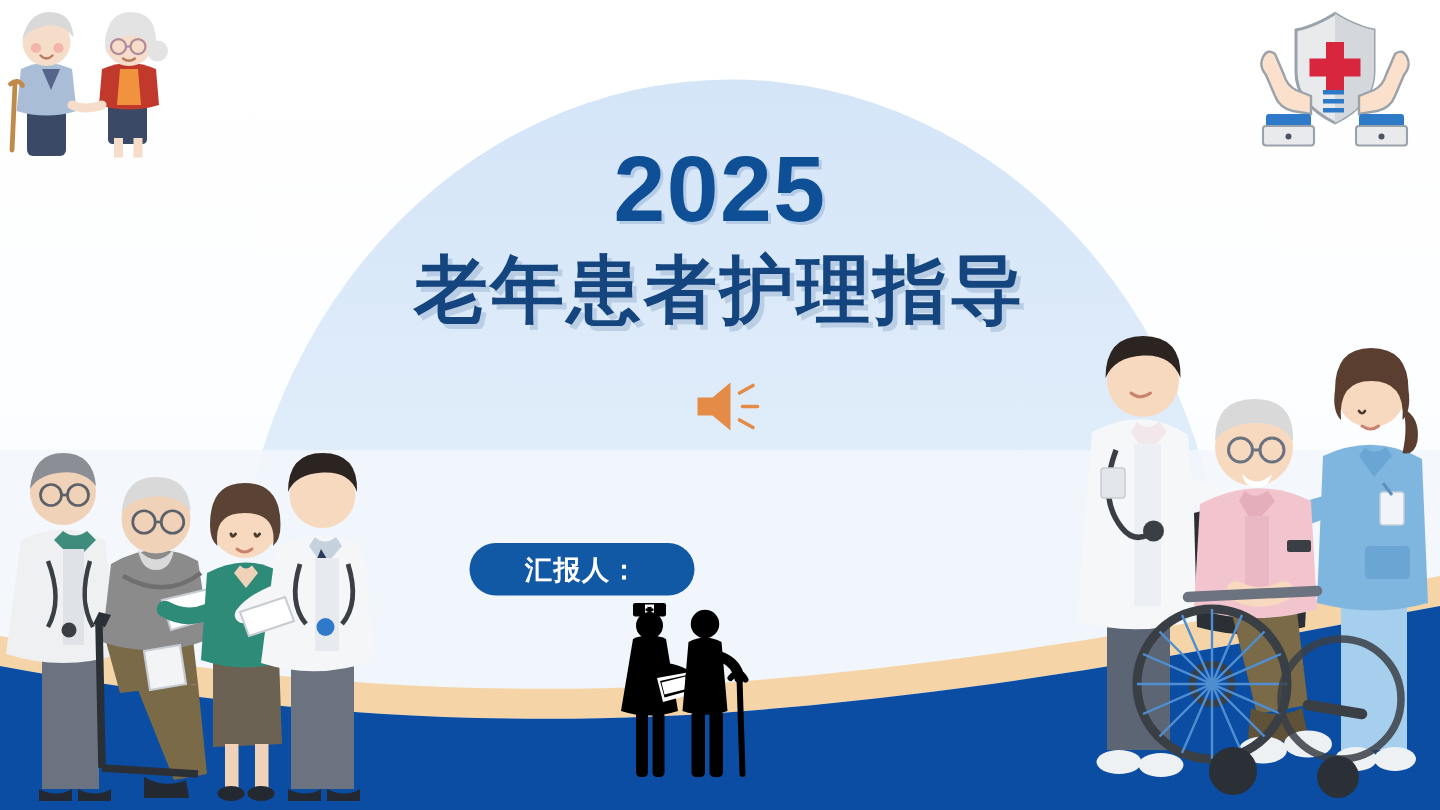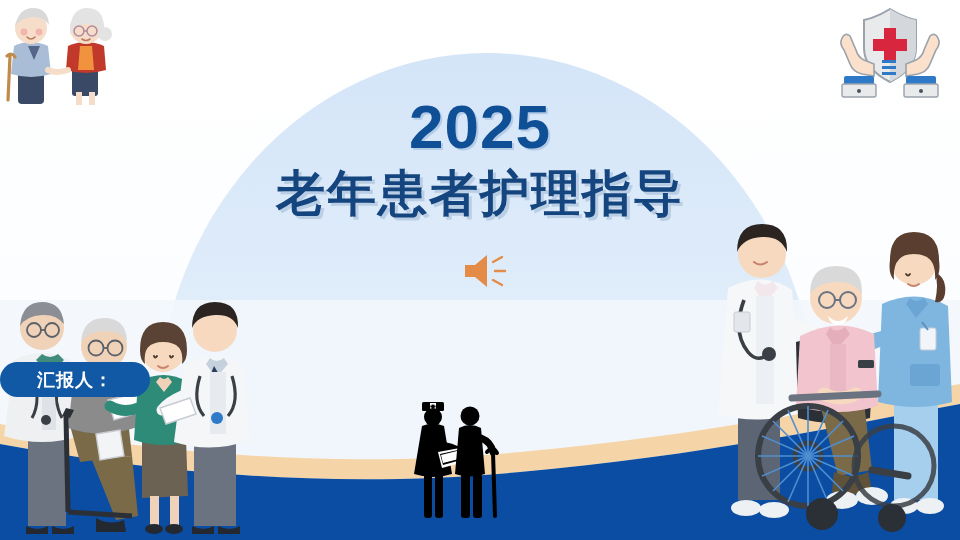--- a/index.html
+++ b/index.html
@@ -45,20 +45,21 @@
     text-shadow: 3px 3px 0 rgba(20,69,126,.17);
     font-family: "DejaVu Sans", "Liberation Sans", sans-serif;
   }
 
   
   .pill-row {
     position: absolute;
     left: 0; top: 362px;
     width: 776px;
     display: flex;
+    justify-content: center;
     align-items: center;
     gap: 20px;
     z-index: 7;
   }
   .pill {
     background: #1158a5;
     color: #ffffff;
     border-radius: 22px;
     height: 35px;
     display: flex;

